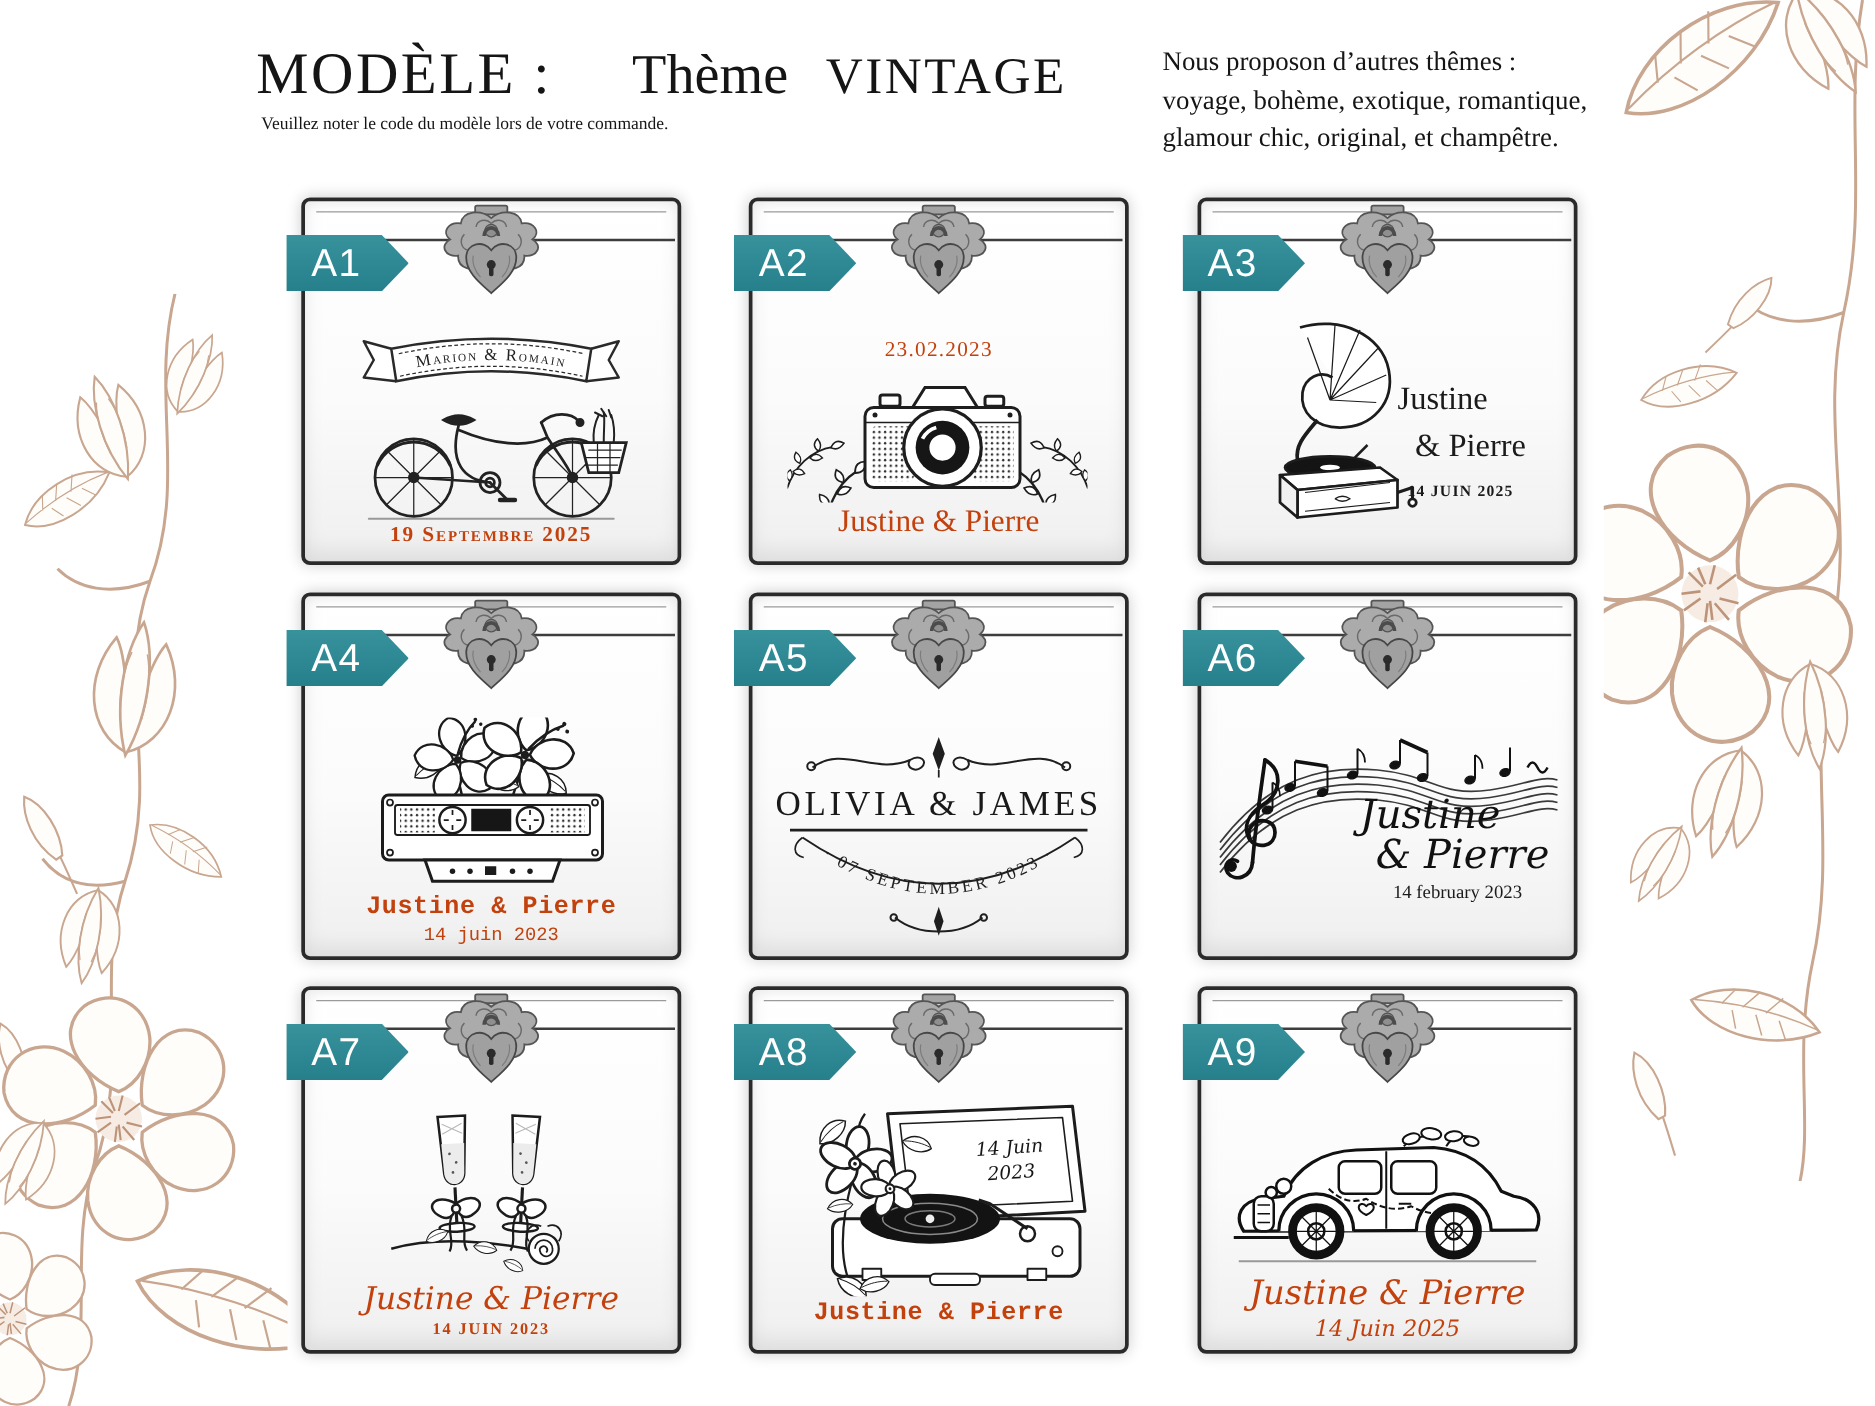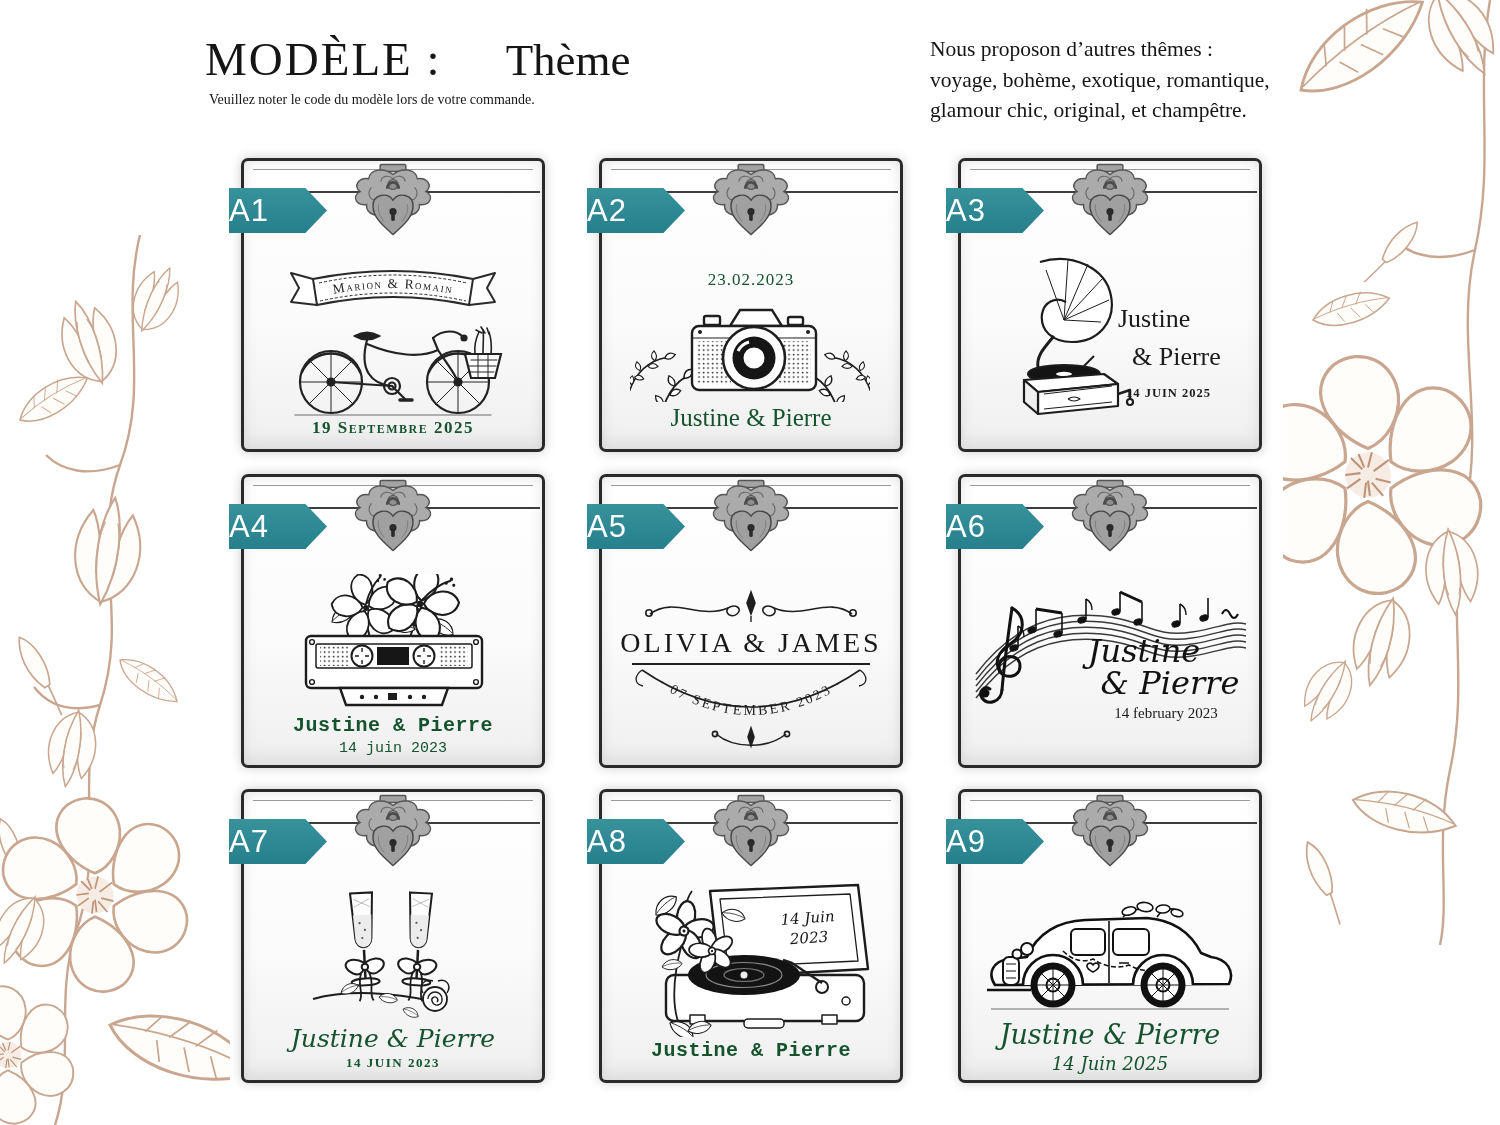--- a/index.html
+++ b/index.html
@@ -18,24 +18,24 @@
   .card{position:absolute;width:304px;height:294px;z-index:1;}
   .box{position:absolute;inset:0;border:3px solid #2a2a2a;border-radius:7px;
        background:linear-gradient(180deg,#ffffff 0%,#fbfbfb 55%,#efefef 100%);
        box-shadow:0 0 12px rgba(0,0,0,.20), inset 0 -8px 16px rgba(0,0,0,.07), inset 0 4px 8px rgba(0,0,0,.05);}
   .seam{position:absolute;left:4%;top:11px;width:92%;border-top:1.6px solid #9b9b9b;}
   .lidline{position:absolute;left:1.5%;top:33px;width:97%;border-top:2.6px solid #3d3d3d;}
   .clasp{position:absolute;left:50%;top:5px;transform:translateX(-50%);z-index:3;}
   .ribbon{position:absolute;left:-12px;top:30px;width:98px;height:45px;z-index:4;
           background:linear-gradient(180deg,#37929c,#26808c);
           clip-path:polygon(0 0,78% 0,100% 50%,78% 100%,0 100%);
-          display:flex;align-items:center;justify-content:flex-start;padding-right:18px;box-sizing:border-box;}
+          display:flex;align-items:center;justify-content:center;padding-right:18px;box-sizing:border-box;}
   .ribbon span{font-family:"Liberation Sans",sans-serif;font-size:31px;color:#fff;letter-spacing:1px;}
   .art{position:absolute;inset:0;z-index:2;}
-  .ctext{position:absolute;left:0;width:100%;text-align:center;color:#14532d;}
+  .ctext{position:absolute;left:0;width:100%;text-align:center;color:#c2410c;}
   .sc{font-variant:small-caps;}
   .mono{font-family:"Liberation Mono",monospace;}
   .ital{font-family:"DejaVu Serif",serif;font-style:italic;}
   .sv-ital{font-family:"DejaVu Serif",serif;font-style:italic;}
   .sv-serif{font-family:"Liberation Serif",serif;}
   svg{display:block;}
 </style>
 </head>
 <body>
 
@@ -172,20 +172,21 @@
     <use href="#mag-bloom" transform="translate(170,585) rotate(175) scale(1.0)"></use>
     <use href="#mag-bloom" transform="translate(95,655) rotate(195) scale(1.05)"></use>
     <use href="#mag-bloom" transform="translate(40,700) rotate(210) scale(.8)"></use>
     <use href="#mag-leaf" transform="translate(70,800) rotate(18) scale(1.2)"></use>
     <use href="#mag-bud" transform="translate(25,860) rotate(-28)"></use>
   </svg>
 
   <div class="hdr-title">
     <span class="t-model">MODÈLE :</span>
     <span class="t-theme">Thème</span>
+    <span class="t-vintage">VINTAGE</span>
   </div>
   <div class="hdr-sub">Veuillez noter le code du modèle lors de votre commande.</div>
   <div class="hdr-note">Nous proposon d’autres thêmes :
 voyage, bohème, exotique, romantique,
 glamour chic, original, et champêtre.</div>
 
   <article class="card" style="left:241px;top:158px">
     <div class="box"></div>
     <div class="seam"></div>
     <div class="lidline"></div>

